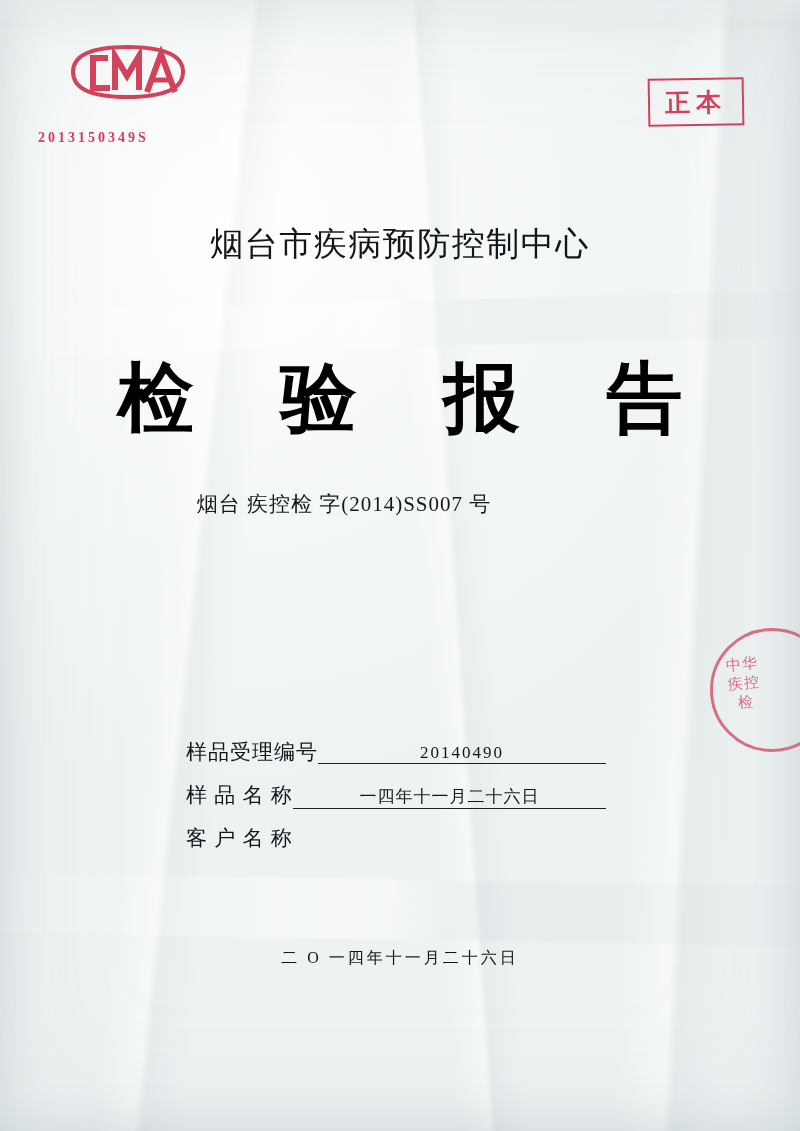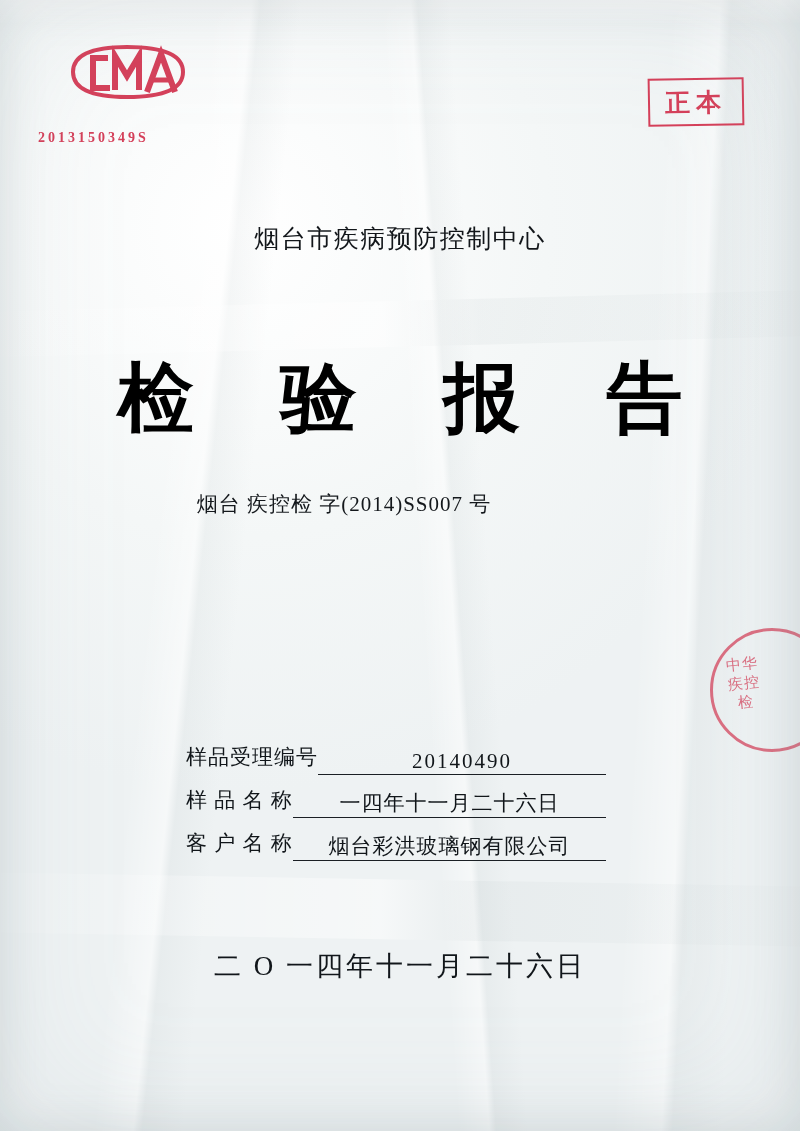--- a/index.html
+++ b/index.html
@@ -81,21 +81,21 @@
     font-family: "Liberation Serif", "DejaVu Serif", serif;
     font-weight: 600;
     transform: rotate(-1deg);
   }
 
   
   .org {
     position: absolute;
     left: 0; top: 222px; width: 800px;
     text-align: center;
-    font-size: 25px;
+    font-size: 33px;
     letter-spacing: 1.5px;
     color: #12161a;
     font-family: "Liberation Serif", "DejaVu Serif", serif;
   }
 
   .big-title {
     position: absolute;
     left: 0; top: 348px; width: 800px;
     text-align: center;
     font-size: 76px;
@@ -140,53 +140,53 @@
   }
 
   
   .fields {
     position: absolute;
     left: 186px; top: 732px;
     width: 420px;
   }
   .field-row {
     display: flex;
-    align-items: flex-end;
+    align-items: center;
     height: 43px;
   }
   .field-label {
     font-size: 21px;
     color: #11161a;
     white-space: nowrap;
     letter-spacing: 1px;
     font-family: "Liberation Serif", "DejaVu Serif", serif;
     padding-bottom: 4px;
   }
   .field-value {
     flex: 1 1 auto;
     border-bottom: 1.6px solid #1a1f24;
     text-align: center;
-    font-size: 21px;
+    font-size: 17px;
     color: #11161a;
     padding: 0 6px 0 6px;
     letter-spacing: 1px;
     font-family: "Liberation Serif", "DejaVu Serif", serif;
     white-space: nowrap;
   }
   .field-value.num {
     font-family: "Liberation Serif", "DejaVu Serif", serif;
     letter-spacing: 2px;
   }
 
   
   .date-line {
     position: absolute;
     left: 0; top: 948px; width: 800px;
     text-align: center;
-    font-size: 27px;
+    font-size: 16px;
     color: #11161a;
     letter-spacing: 3px;
     font-family: "Liberation Serif", "DejaVu Serif", serif;
   }
 </style>
 </head>
 <body>
 
 <div class="page">
 
@@ -226,20 +226,19 @@
     <div class="field-row">
       <span class="field-label">样品受理编号</span>
       <span class="field-value num">20140490</span>
     </div>
     <div class="field-row">
       <span class="field-label">样 品 名 称</span>
       <span class="field-value">一四年十一月二十六日</span>
     </div>
     <div class="field-row">
       <span class="field-label">客 户 名 称</span>
-      <span class="field-value">烟台彩洪玻璃钢有限公司</span>
     </div>
   </div>
 
   <div class="date-line">二 O 一四年十一月二十六日</div>
 
   <div class="edge-shadow"></div>
 </div>
 
 </body></html>

